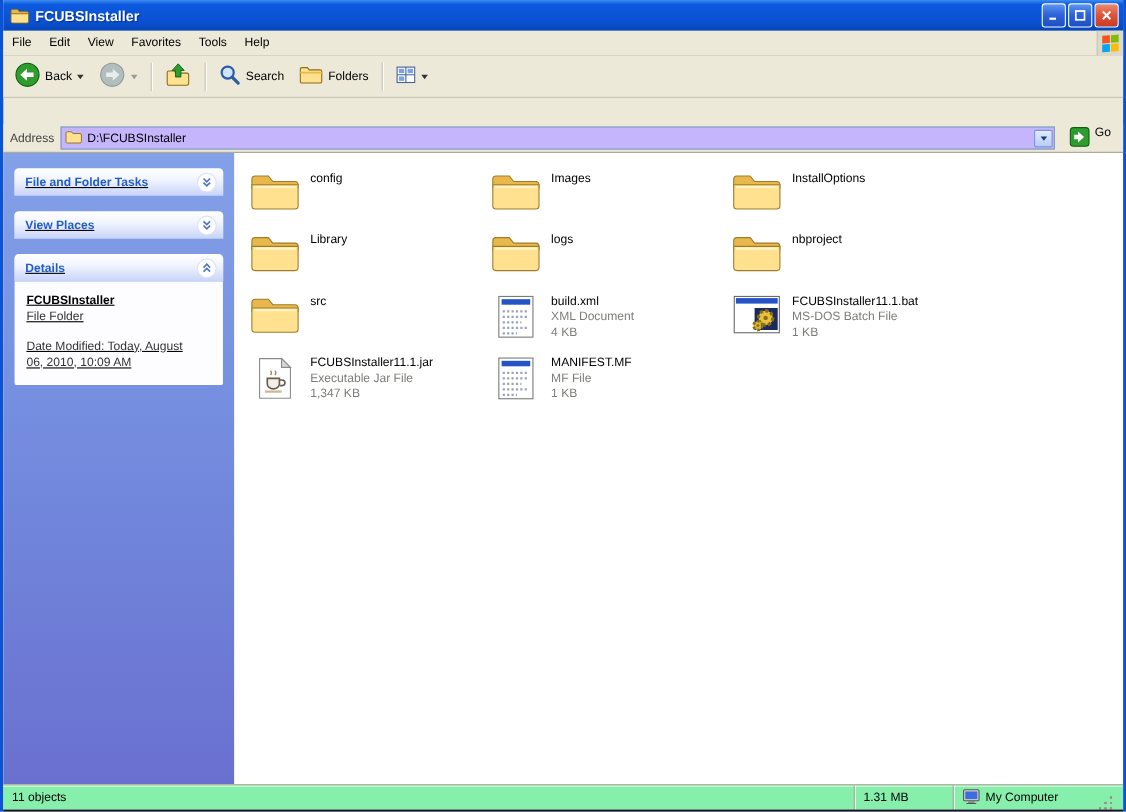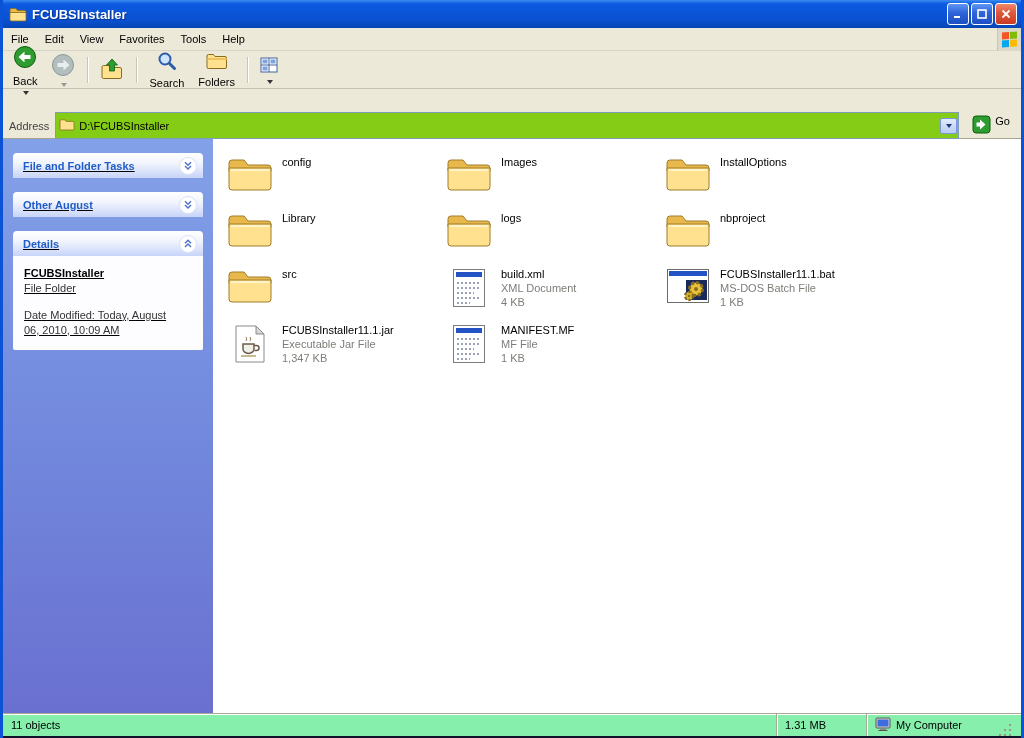--- a/index.html
+++ b/index.html
@@ -46,37 +46,37 @@
   .wf-b { background:#05A6F0; } .wf-y { background:#FFBA08; }
 
   
   .toolbar {
     height:38px; flex:0 0 38px; background:#ECE9D8;
     display:flex; align-items:center; padding:0 4px; gap:2px;
     border-bottom:1px solid #C6C2B2;
   }
   .tb-btn {
     display:flex; align-items:center; gap:4px; background:transparent; border:1px solid transparent;
-    border-radius:3px; padding:3px 5px; font-family:inherit; font-size:11px; cursor:pointer; color:#000;flex-direction:column;
+    border-radius:3px; padding:3px 5px; font-family:inherit; font-size:11px; cursor:pointer; color:#000;
   }
   .tb-btn.disabled { color:#9a9a9a; cursor:default; }
   .caret { width:0; height:0; border-left:3px solid transparent; border-right:3px solid transparent; border-top:4px solid #333; margin-left:1px; }
   .tb-btn.disabled .caret { border-top-color:#9a9a9a; }
   .tb-sep { width:1px; height:26px; background:#C9C5B2; box-shadow:1px 0 0 #FFFFFF; margin:0 4px; }
 
   
   .addressbar {
     height:26px; flex:0 0 26px; background:#ECE9D8;
     display:flex; align-items:center; padding:0 4px; gap:6px;
     border-bottom:1px solid #A8A490;
     margin-top:24px;
   }
   .addr-label { color:#444; padding-left:2px; }
   .addr-input {
-    flex:1; height:27px; background:#84cc16; border:1px solid #7F9DB9;
+    flex:1; height:21px; background:#c4b5fd; border:1px solid #7F9DB9;
     display:flex; align-items:center; gap:4px; padding:0 1px 0 3px; cursor:text;
   }
   .addr-text { flex:1; }
   .addr-drop {
     width:17px; height:16px; border:1px solid #7A96DF; border-radius:2px;
     background:linear-gradient(180deg,#E3EBFC,#B8CCF5);
     display:flex; align-items:center; justify-content:center; cursor:pointer; padding:0;
   }
   .addr-drop .caret { border-top-color:#1C3A7A; margin:0; }
   .go-btn { display:flex; gap:4px; background:transparent; border:1px solid transparent; border-radius:3px; padding:2px 6px; font-family:inherit; font-size:11px; cursor:pointer; }
@@ -290,21 +290,21 @@
           <button class="chev-btn">
             <svg width="12" height="12" viewBox="0 0 16 16">
               <path d="M4 3 l4 4 4-4 M4 8 l4 4 4-4" fill="none" stroke="#4E74CE" stroke-width="2"></path>
             </svg>
           </button>
         </div>
       </div>
 
       <div class="panel">
         <div class="panel-header">
-          <span class="panel-title">Other August</span>
+          <span class="panel-title">View Places</span>
           <button class="chev-btn">
             <svg width="12" height="12" viewBox="0 0 16 16">
               <path d="M4 3 l4 4 4-4 M4 8 l4 4 4-4" fill="none" stroke="#4E74CE" stroke-width="2"></path>
             </svg>
           </button>
         </div>
       </div>
 
       <div class="panel">
         <div class="panel-header">

